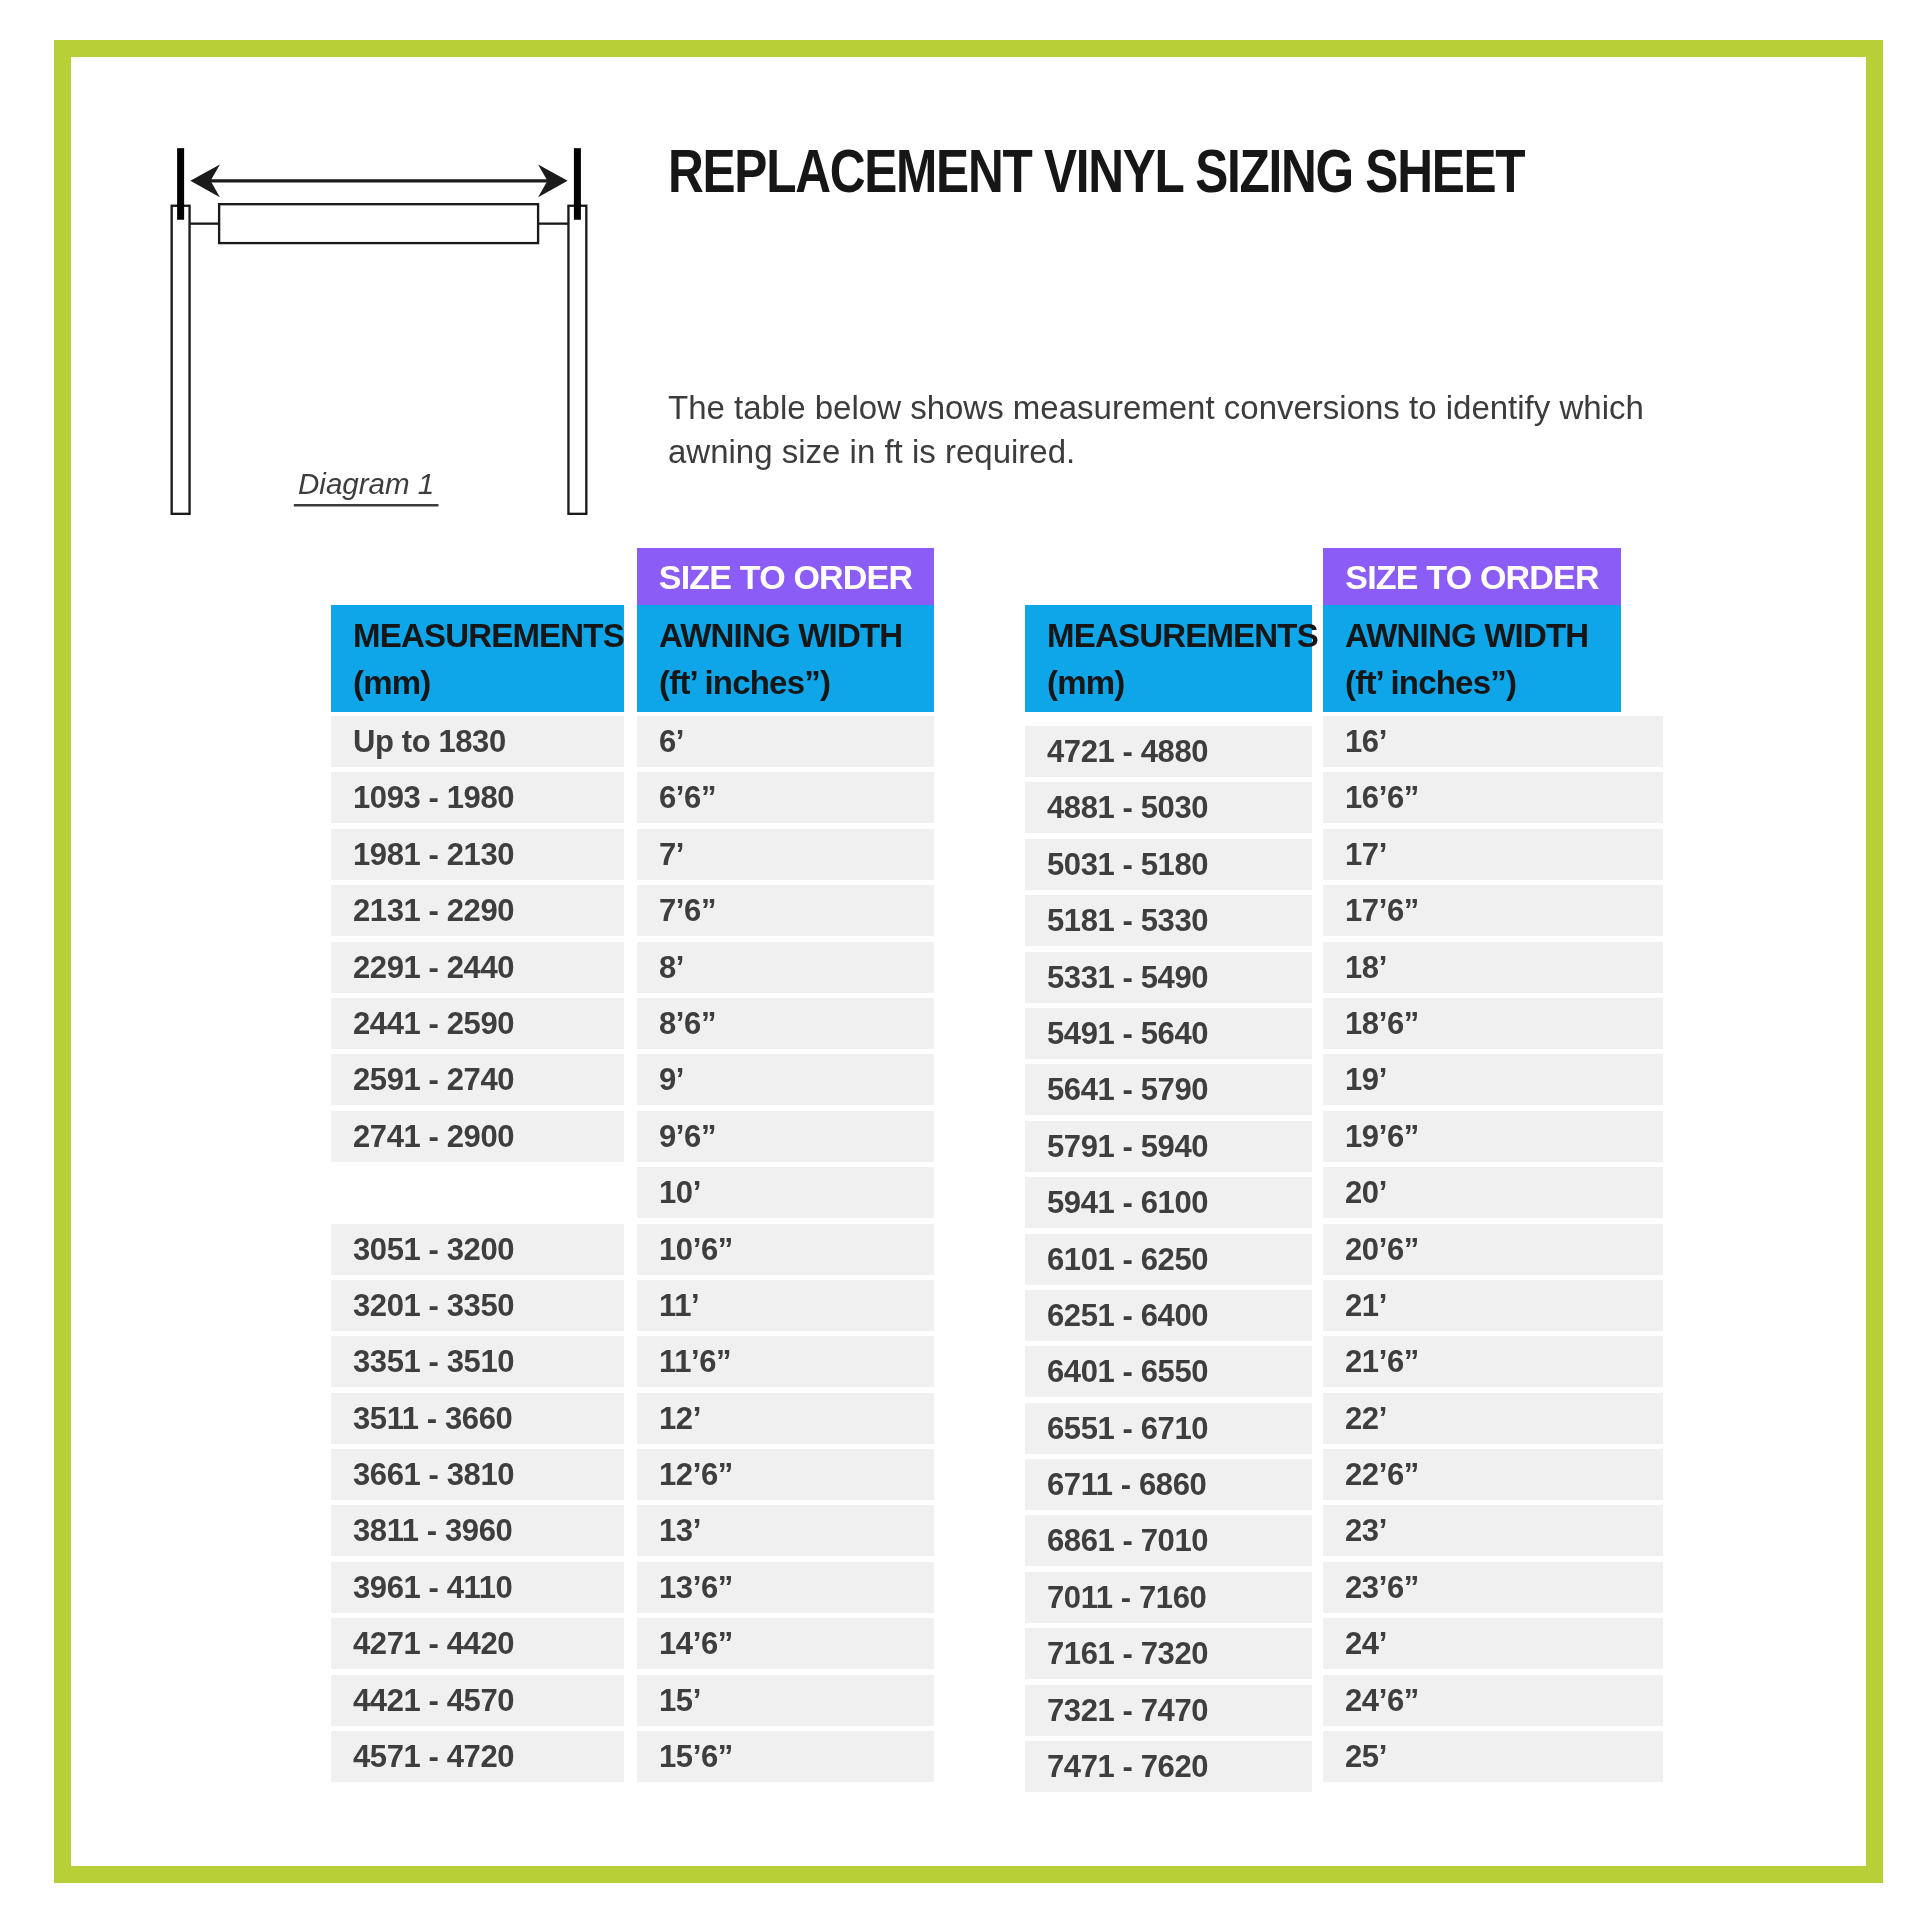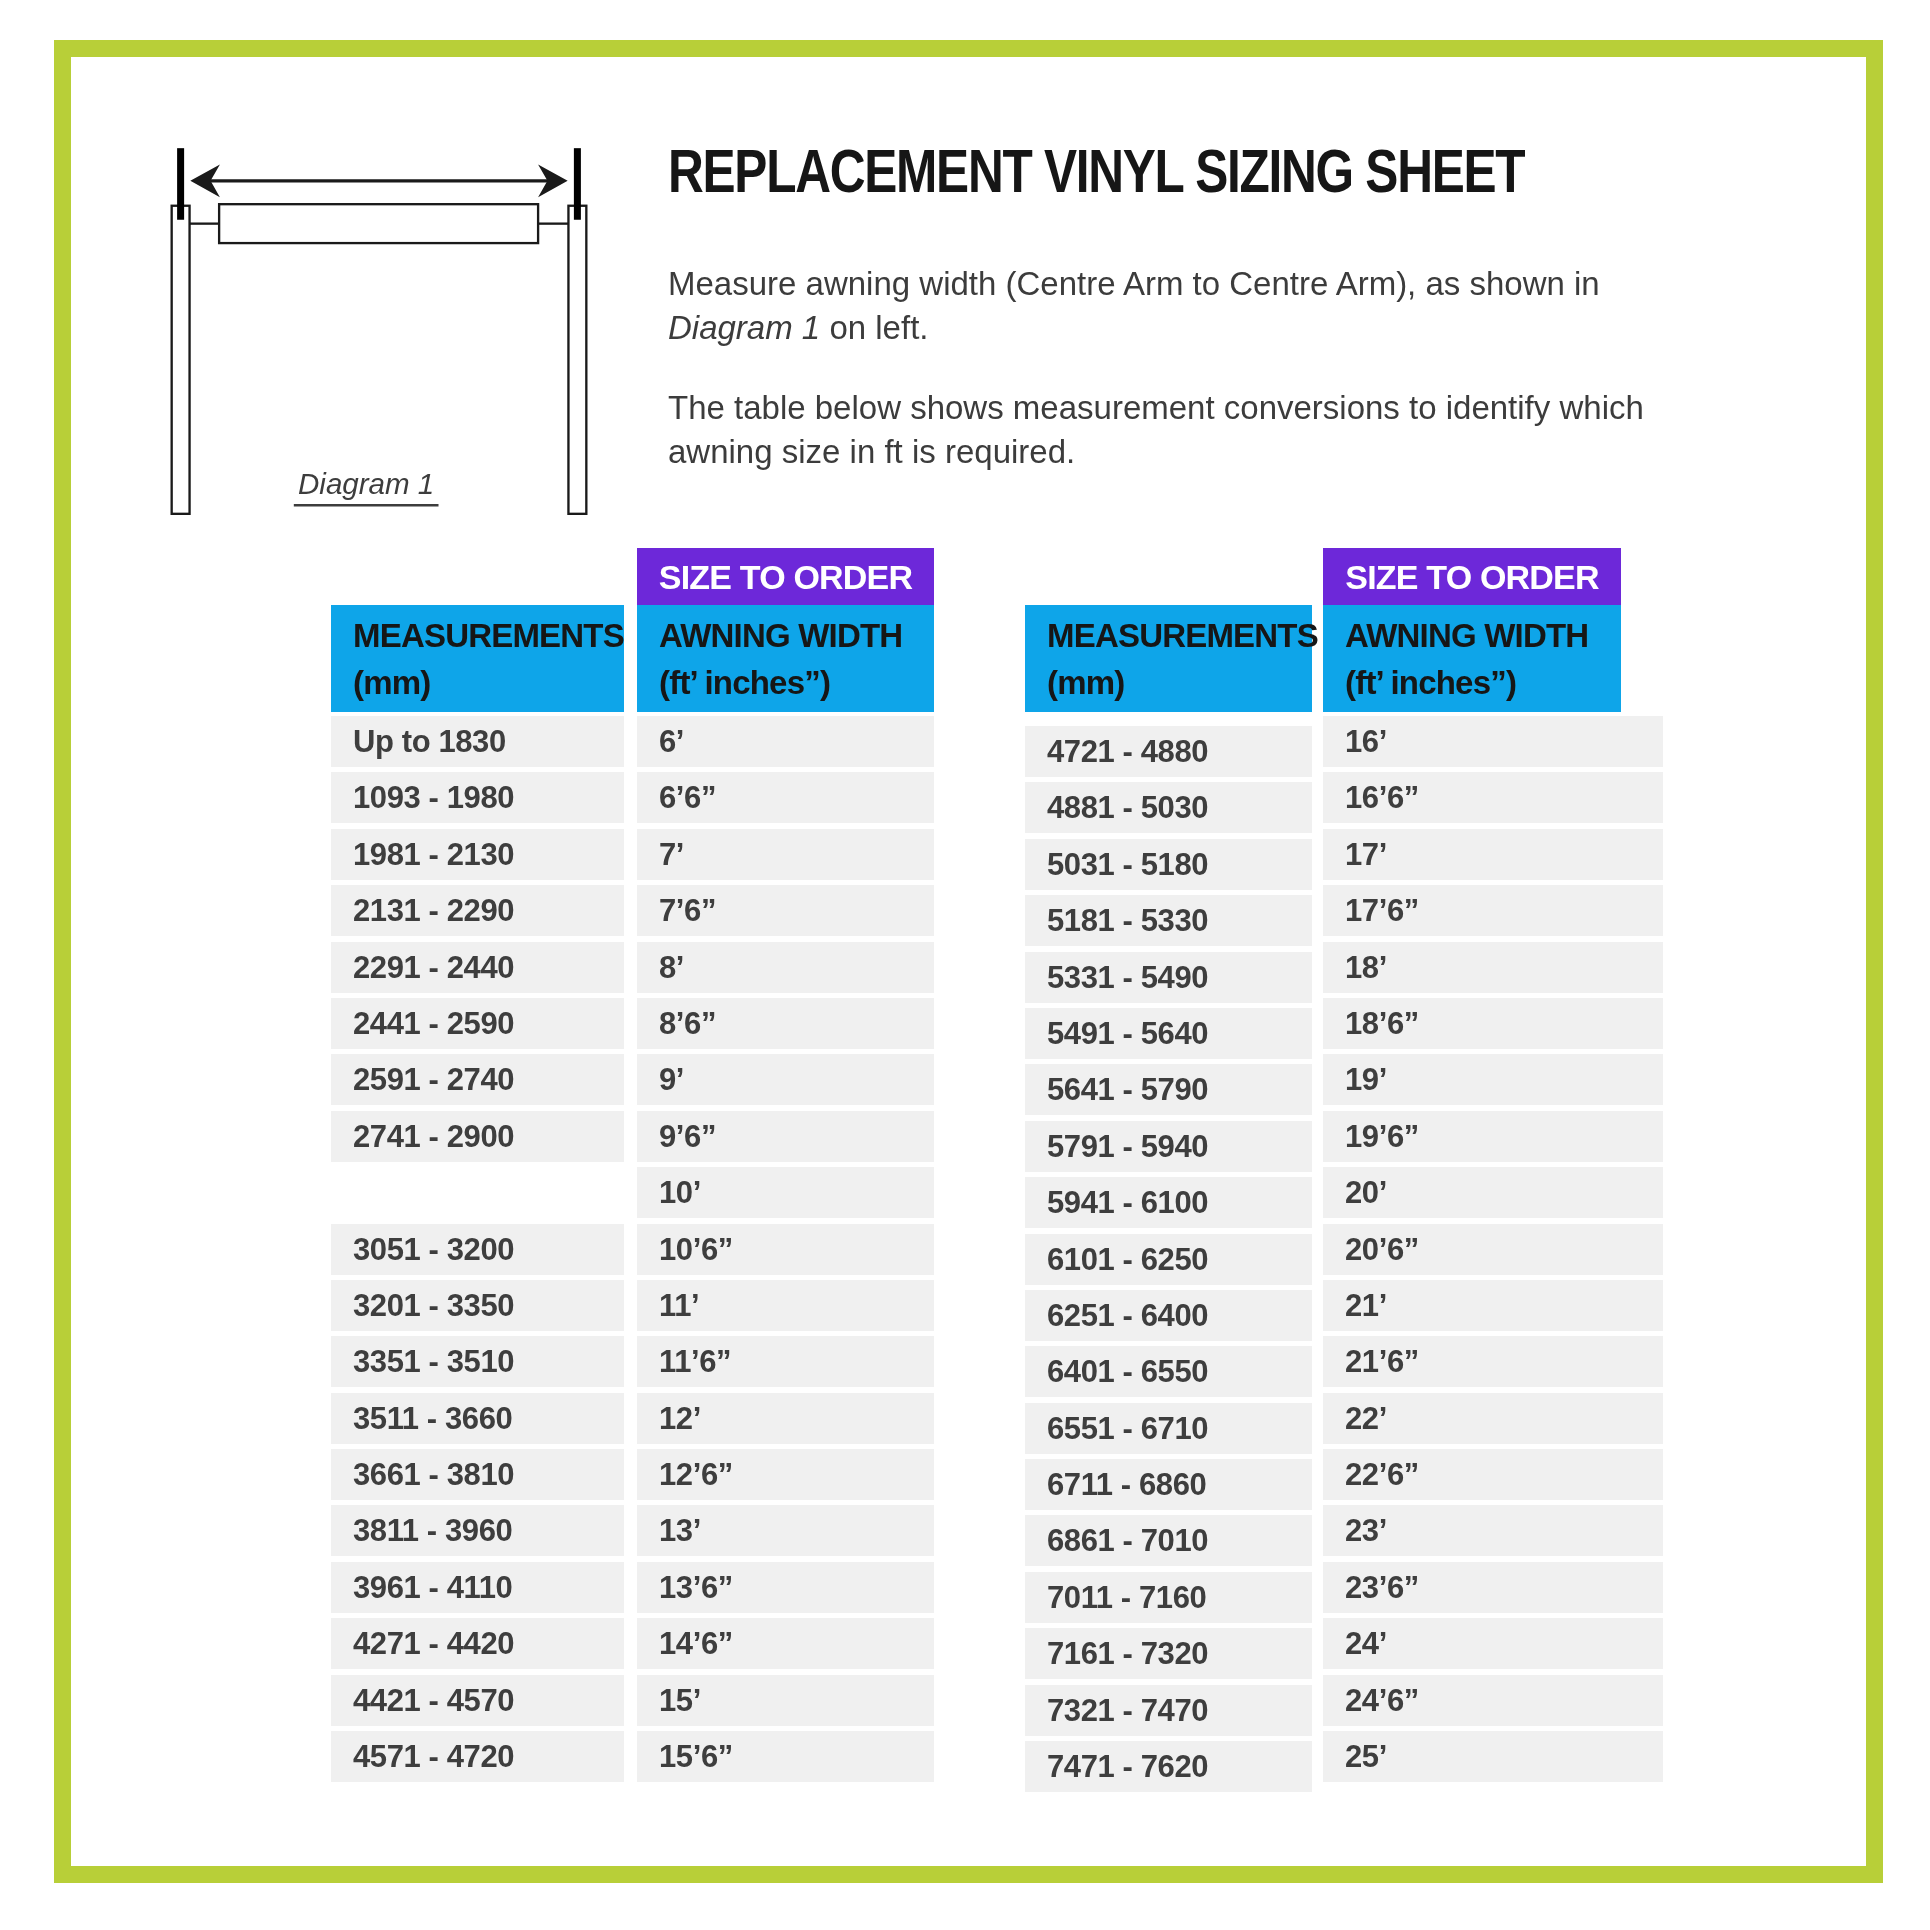--- a/index.html
+++ b/index.html
@@ -20,21 +20,21 @@
     transform:scaleX(0.80);transform-origin:left top;line-height:62px;
   }
   .intro{position:absolute;left:668px;top:262px;font-size:33px;line-height:44px;color:#3c3c3c;width:1105px;}
   .intro .ital{font-style:italic;}
   .para2{position:absolute;left:668px;top:386px;font-size:33px;line-height:44px;color:#3c3c3c;width:1136px;}
   
   .sizetable{position:absolute;top:548px;}
   .sizetable.left{left:331px;width:603px;}
   .sizetable.right{left:1025px;width:596px;}
   .banner{
-    position:absolute;top:0;height:57px;background:#6d28d9;color:#ffffff;
+    position:absolute;top:0;height:57px;background:#8b5cf6;color:#ffffff;
     font-weight:bold;font-size:34px;letter-spacing:-0.8px;text-align:center;line-height:59px;
   }
   .sizetable.left  .banner{left:306px;width:297px;}
   .sizetable.right .banner{left:298px;width:298px;}
   .headband{position:absolute;top:57px;left:0;right:0;height:107px;}
   .headcell{
     position:absolute;top:0;height:107px;background:#0ea5e9;box-sizing:border-box;
     padding:7px 0 0 22px;font-weight:bold;font-size:33px;line-height:47px;color:#161616;letter-spacing:-0.8px;
   }
   .sizetable.left  .hc1{left:0;width:293px;}
@@ -76,24 +76,20 @@
       <line x1="29" y1="102" x2="67" y2="102" stroke="#1a1a1a" stroke-width="3"></line>
       <line x1="477" y1="102" x2="516" y2="102" stroke="#1a1a1a" stroke-width="3"></line>
 
       <text x="256" y="450" text-anchor="middle" font-style="italic" font-size="38" fill="#3d3d3d" font-family="Liberation Sans, DejaVu Sans, sans-serif">Diagram 1</text>
       <line x1="163" y1="464" x2="349" y2="464" stroke="#3d3d3d" stroke-width="3"></line>
     </svg>
   </div>
 
   <div class="title">REPLACEMENT VINYL SIZING SHEET</div>
 
-  <div class="intro">
-    <div>Measure awning width (Centre Arm to Centre Arm), as shown in</div>
-    <div><span class="ital">Diagram 1</span><span> on left.</span></div>
-  </div>
 
   <div class="para2">
     <div>The table below shows measurement conversions to identify which</div>
     <div>awning size in ft is required.</div>
   </div>
 
   <div class="sizetable left">
     <div class="banner">SIZE TO ORDER</div>
     <div class="headband">
       <div class="headcell hc1">

